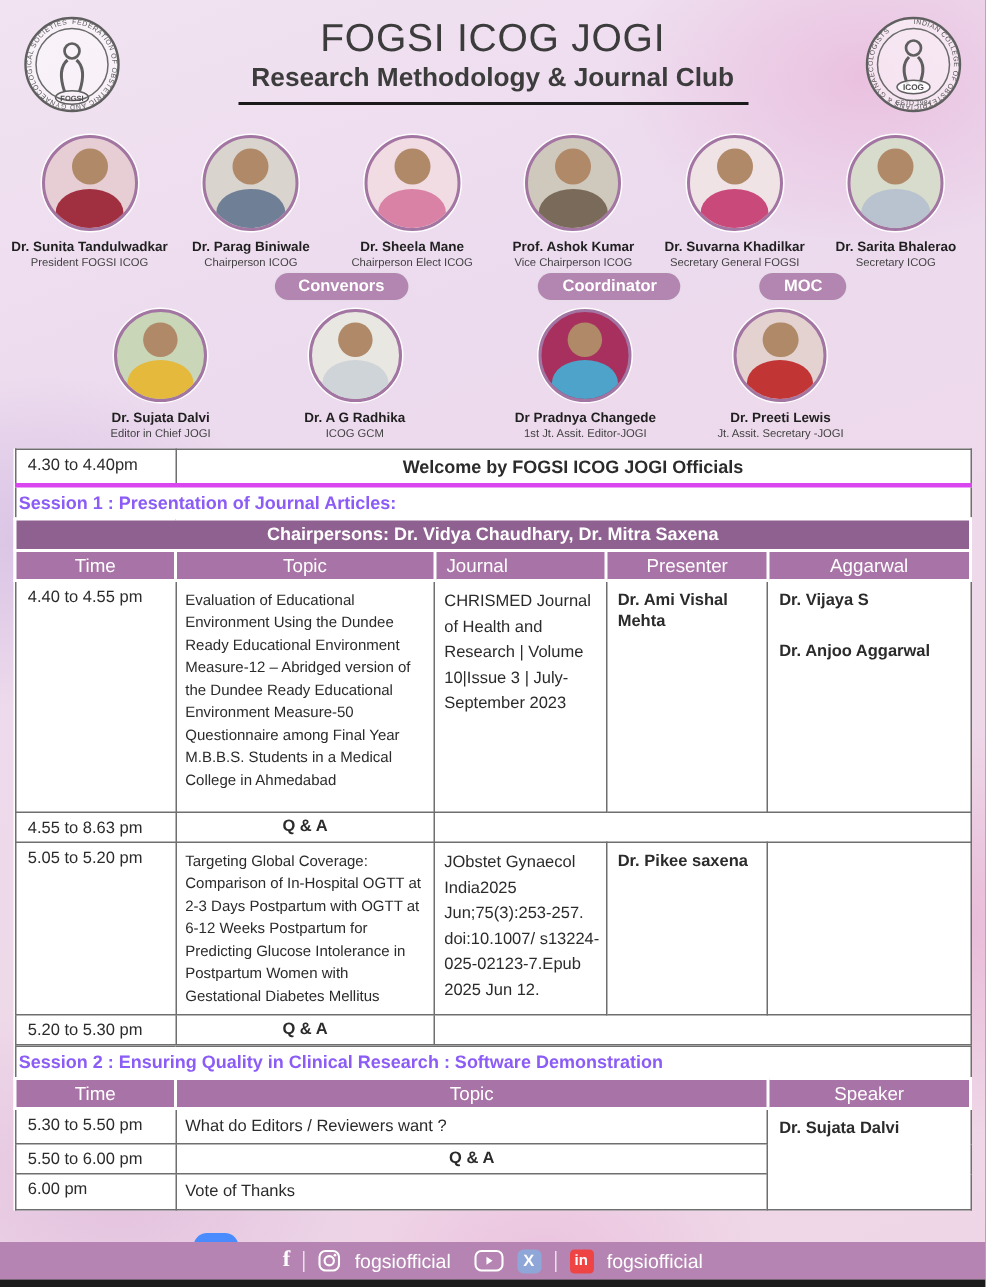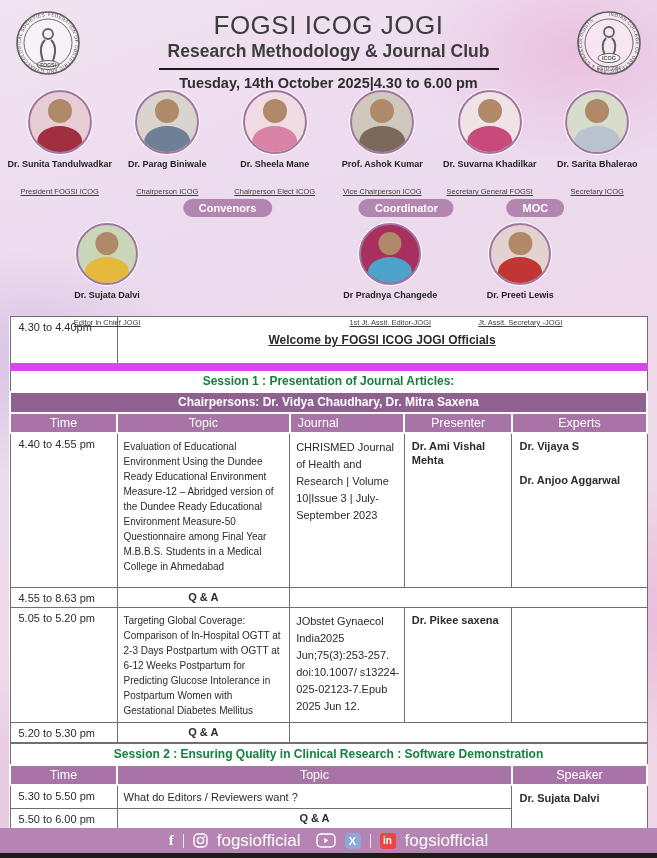--- a/index.html
+++ b/index.html
@@ -26,37 +26,37 @@
   .people-row{ display:flex; justify-content:space-between; padding:4px 6px 0; }
   .person{ width:108px; display:flex; flex-direction:column; align-items:center; text-align:center;}
   .avatar{ position:relative; width:64px; height:64px; border-radius:50%;
     border:2px solid #a275a2; overflow:hidden; background:var(--bg,#ded4e4);
     box-shadow:0 0 0 1px #fff;}
   .avatar::before{ content:""; position:absolute; top:12%; left:50%; transform:translateX(-50%);
     width:40%; height:40%; border-radius:50%; background:var(--skin,#b08968);}
   .avatar::after{ content:""; position:absolute; top:56%; left:50%; transform:translateX(-50%);
     width:76%; height:52%; border-radius:50% 50% 0 0; background:var(--cloth,#96607a);}
   .p-name{ font-size:9px; font-weight:bold; color:#1f1f1f; margin-top:5px; line-height:1.15;}
-  .p-role{ font-size:7.5px; color:#3f3f3f; margin-top:19px; line-height:1.1;text-decoration:underline;}
+  .p-role{ font-size:7.5px; color:#3f3f3f; margin-top:2px; line-height:1.1;}
   .badge-row{ position:relative; height:24px; margin-top:2px;margin-left:40px;}
   .badge{ position:absolute; top:0; transform:translateX(-50%);
     background:#b286b0; color:#fff; font-weight:bold; font-size:11px;
     padding:3px 16px; border-radius:9px; box-shadow:0 0 0 1px #e9dcea;}
   .team-row{ position:relative; height:88px;}
   .team-row .person{ position:absolute; top:0; transform:translateX(-50%); width:120px;}
   .team-row .avatar{ width:62px; height:62px;}
   
   .sched{ margin:5px 9px 0; }
   table{ width:100%; border-collapse:collapse; background:#fff; table-layout:fixed;}
   table, td, th { border:1px solid #6f6f6f; }
   td{ vertical-align:top; color:#2b2b2b; }
   .t-time{ font-size:11px; padding:4px 4px 3px 8px; white-space:nowrap;}
-  .welcome-title{ font-size:12px; font-weight:bold; text-align:center; padding:16px 2px;text-decoration:underline;}
-  tr.welcome td{ border-bottom:8px solid #d946ef;}
-  .session-band td{ font-size:12px; font-weight:bold; text-align:center; padding:3px 2px; color:#15803d;}
+  .welcome-title{ font-size:12px; font-weight:bold; text-align:center; padding:4px 2px;}
+  tr.welcome td{ border-bottom:3px solid #d946ef;}
+  .session-band td{ font-size:12px; font-weight:bold; text-align:left; padding:3px 2px; color:#8b5cf6;}
   .chair-band td{ background:#8f6191; color:#fff; font-weight:bold; font-size:12px;
     text-align:center; padding:2.5px 2px; border:2px solid #fff;}
   .col-head td{ background:#a873a6; color:#fff; font-size:12.5px; text-align:center;
     padding:2px 2px; border:2px solid #fff; font-weight:normal;}
   .col-head td.left{ text-align:left; padding-left:7px;}
   .t-topic{ font-size:10px; padding:5px 4px 4px 6px; line-height:1.5;}
   .t-journal{ font-size:11px; padding:5px 3px 4px 6px; line-height:1.55; word-wrap:break-word;}
   .t-bold{ font-size:11px; font-weight:bold; padding:5px 3px 4px 7px; line-height:1.3;}
   .expert2{ margin-top:20px;}
   .qa{ font-size:11px; font-weight:bold; text-align:center; padding:3px 2px;}
@@ -68,21 +68,21 @@
     display:flex; align-items:center; justify-content:center;}
   .zoom-word{ font-size:9.5px; font-weight:bold; color:#2d6cf0; margin-top:1px; letter-spacing:.3px;}
   .meet-text{ font-size:16.5px; color:#2b2b2b;}
   .meet-text b{ color:#1c1c1c;}
   .meet-sep{ color:#777; padding:0 6px;}
   
   .footer{ position:absolute; left:0; right:0; bottom:5px; height:25px; background:#b584b3;
     display:flex; align-items:center; justify-content:center; gap:9px; color:#fff;}
   .f-icon{ font-size:15px; font-weight:bold; font-family:"Liberation Serif",serif;}
   .f-div{ width:1px; height:14px; background:rgba(255,255,255,.75);}
-  .f-handle{ font-size:17px;}
+  .f-handle{ font-size:13px;}
   .x-badge{ width:16px; height:16px; border-radius:4px; background:#8fa7d8; color:#fff;
     font-size:11px; font-weight:bold; display:flex; align-items:center; justify-content:center;}
   .in-badge{ width:16px; height:16px; border-radius:3px; background:#ef4444; color:#fff;
     font-size:10px; font-weight:bold; display:flex; align-items:center; justify-content:center;}
   .bottom-strip{ position:absolute; left:0; right:0; bottom:0; height:5px; background:#1c1c1c;}
   svg{ display:block; }
 </style>
 </head>
 <body>
 
@@ -102,21 +102,20 @@
         <circle cx="36" cy="28" r="5" fill="none" stroke="#5f5f5f" stroke-width="1.8"></circle>
         <path d="M 31,55 Q 26,40 33,34 M 41,55 Q 46,40 39,34" fill="none" stroke="#5f5f5f" stroke-width="2"></path>
         <ellipse cx="36" cy="59" rx="11" ry="4.5" fill="none" stroke="#5f5f5f" stroke-width="1"></ellipse>
         <text x="36" y="61" font-size="5" font-weight="bold" fill="#4c4c4c" text-anchor="middle">FOGSI</text>
       </svg>
     </div>
     <div class="head-center">
       <div class="title">FOGSI ICOG JOGI</div>
       <div class="subtitle">Research Methodology &amp; Journal Club</div>
       <div class="head-rule"></div>
-      <div class="datetime">Tuesday, 14th October 2025|4.30 to 6.00 pm</div>
     </div>
     <div class="logo">
       <svg viewBox="0 0 72 74">
         <defs>
             <path id="ringR" d="M 36,9 A 27,27 0 1 1 35.9,9"></path>
           </defs>
         <circle cx="36" cy="37" r="31" fill="rgba(255,255,255,.55)" stroke="#5f5f5f" stroke-width="1.6"></circle>
         <circle cx="36" cy="37" r="24" fill="none" stroke="#6a6a6a" stroke-width="1"></circle>
         <text font-size="4.6" fill="#555" letter-spacing=".4" transform="translate(0,1)">
           <textPath href="#ringR">INDIAN COLLEGE OF OBSTETRICIANS &amp; GYNAECOLOGISTS</textPath>
@@ -168,20 +167,25 @@
     <div class="badge" style="left:59.4%;">Coordinator</div>
     <div class="badge" style="left:80.3%;">MOC</div>
   </div>
 
   <div class="team-row">
     <div class="person" style="left:16.3%;">
       <div class="avatar" style="--bg:#c9d6b8;--cloth:#e4b93c;"></div>
       <div class="p-name">Dr. Sujata Dalvi</div>
       <div class="p-role">Editor in Chief JOGI</div>
     </div>
+    <div class="person" style="left:36%;">
+      <div class="avatar" style="--bg:#e9e7e2;--cloth:#cfd4d8;"></div>
+      <div class="p-name">Dr. A G Radhika</div>
+      <div class="p-role">ICOG GCM</div>
+    </div>
     <div class="person" style="left:59.4%;">
       <div class="avatar" style="--bg:#a8305f;--cloth:#4da3c9;"></div>
       <div class="p-name">Dr Pradnya Changede</div>
       <div class="p-role">1st Jt. Assit. Editor-JOGI</div>
     </div>
     <div class="person" style="left:79.2%;">
       <div class="avatar" style="--bg:#e3d2cf;--cloth:#c23535;"></div>
       <div class="p-name">Dr. Preeti Lewis</div>
       <div class="p-role">Jt. Assit. Secretary -JOGI</div>
     </div>
@@ -205,21 +209,21 @@
         <td colspan="5">Session 1 : Presentation of Journal Articles:</td>
       </tr>
       <tr class="chair-band">
         <td colspan="5">Chairpersons: Dr. Vidya Chaudhary, Dr. Mitra Saxena</td>
       </tr>
       <tr class="col-head">
         <td>Time</td>
         <td>Topic</td>
         <td class="left">Journal</td>
         <td>Presenter</td>
-        <td>Experts</td>
+        <td>Aggarwal</td>
       </tr>
       <tr style="height:155px;">
         <td class="t-time">4.40 to 4.55 pm</td>
         <td class="t-topic">Evaluation of Educational Environment Using the Dundee Ready Educational Environment Measure-12 – Abridged version of the Dundee Ready Educational Environment Measure-50 Questionnaire among Final Year M.B.B.S. Students in a Medical College in Ahmedabad</td>
         <td class="t-journal">CHRISMED Journal of Health and Research | Volume 10|Issue 3 | July-September 2023</td>
         <td class="t-bold">Dr. Ami Vishal Mehta</td>
         <td class="t-bold">
           <div>Dr. Vijaya S</div>
           <div class="expert2">Dr. Anjoo Aggarwal</div>
         </td>

